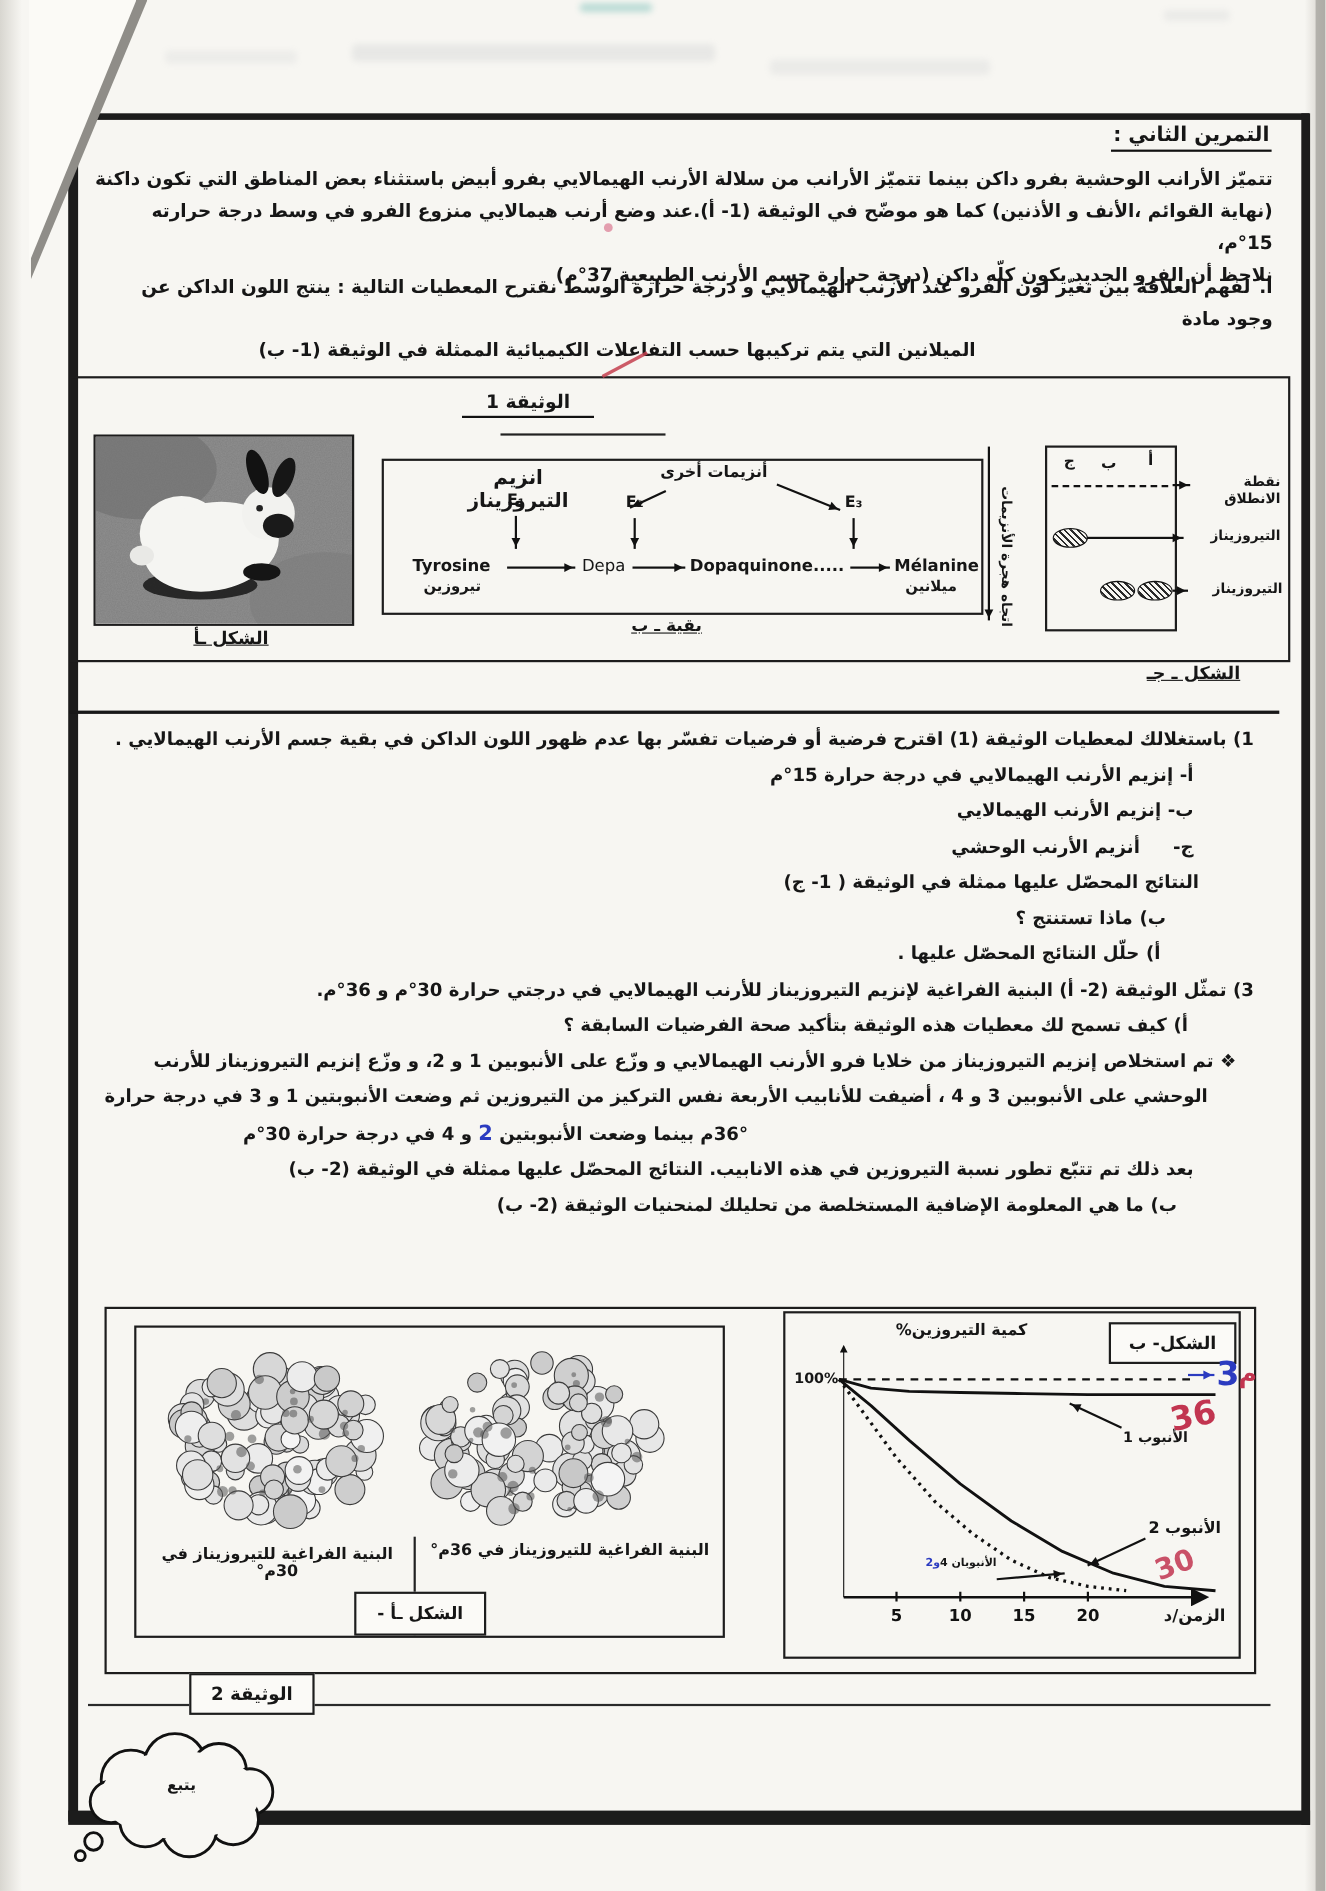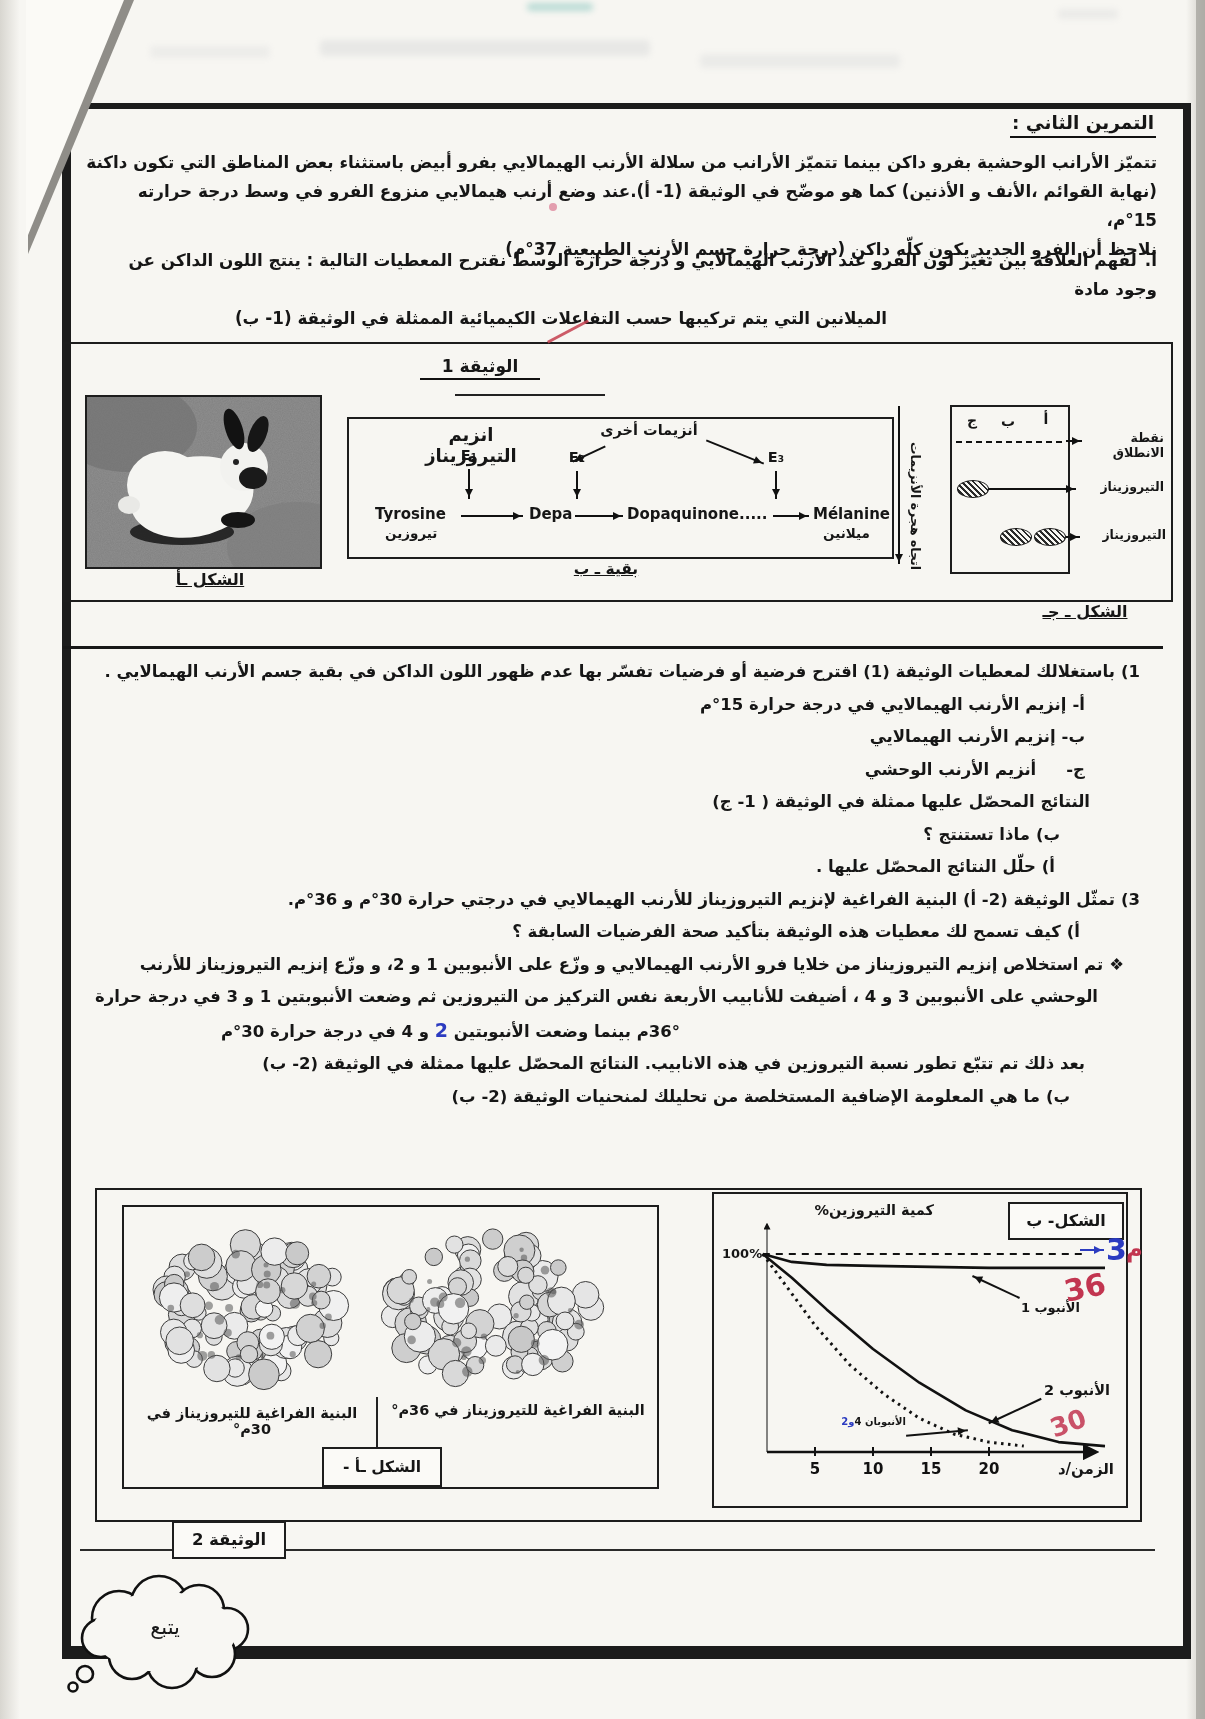--- a/index.html
+++ b/index.html
@@ -102,21 +102,21 @@
     <div class="harrow" style="left:355px;top:32px;width:62px;transform:rotate(22deg)"></div>
 
     <div class="abs ctr" style="left:213px;top:30px;width:30px;font-size:14.5px;font-weight:700">E₂</div>
     <div class="varrow" style="left:227px;top:52px;height:28px"></div>
     <div class="abs ctr" style="left:412px;top:30px;width:30px;font-size:14.5px;font-weight:700">E₃</div>
     <div class="varrow" style="left:426px;top:52px;height:28px"></div>
 
     <div class="abs" style="left:26px;top:86px;font-size:15px;font-weight:700">Tyrosine</div>
     <div class="abs ar" style="left:36px;top:106px;font-size:13.5px">تيروزين</div>
     <div class="harrow" style="left:112px;top:96px;width:62px"></div>
-    <div class="abs" style="left:180px;top:86px;font-size:15px;font-weight:700">Depa</div>
+    <div class="abs" style="left:180px;top:86px;font-size:15px;font-weight:400">Depa</div>
     <div class="harrow" style="left:226px;top:96px;width:48px"></div>
     <div class="abs" style="left:278px;top:86px;font-size:15px;font-weight:700">Dopaquinone.....</div>
     <div class="harrow" style="left:424px;top:96px;width:36px"></div>
     <div class="abs" style="left:464px;top:86px;font-size:15px;font-weight:700">Mélanine</div>
     <div class="abs ar" style="left:474px;top:106px;font-size:13.5px">ميلانين</div>
   </div>
   <div class="abs ar ctr underl" style="left:556px;top:560px;width:100px;font-size:15.5px">بقية ـ ب</div>
 
   <div class="abs ar vlabel" style="left:908px;top:408px;height:162px;font-size:12.5px">اتجاه هجرة الأنزيمات</div>
   <div class="varrow" style="left:898px;top:406px;height:158px"></div>
@@ -468,15 +468,15 @@
       <circle cx="163" cy="63" r="21"></circle>
         <circle cx="148" cy="88" r="23"></circle>
         <circle cx="108" cy="97" r="25"></circle>
       <circle cx="68" cy="90" r="23"></circle>
         <circle cx="37" cy="72" r="19"></circle>
       <circle cx="21" cy="108" r="8"></circle>
         <circle cx="9" cy="121" r="4.5"></circle>
     </g>
     <ellipse cx="100" cy="66" rx="72" ry="40" fill="#f8f7f3"></ellipse>
   </svg>
-  <div class="abs ar ctr" style="left:110px;top:1615px;width:110px;font-size:21px;font-weight:400">يتبع</div>
+  <div class="abs ar ctr" style="left:110px;top:1615px;width:110px;font-size:14px;font-weight:700">يتبع</div>
 
 </div>
 
 </body></html>

